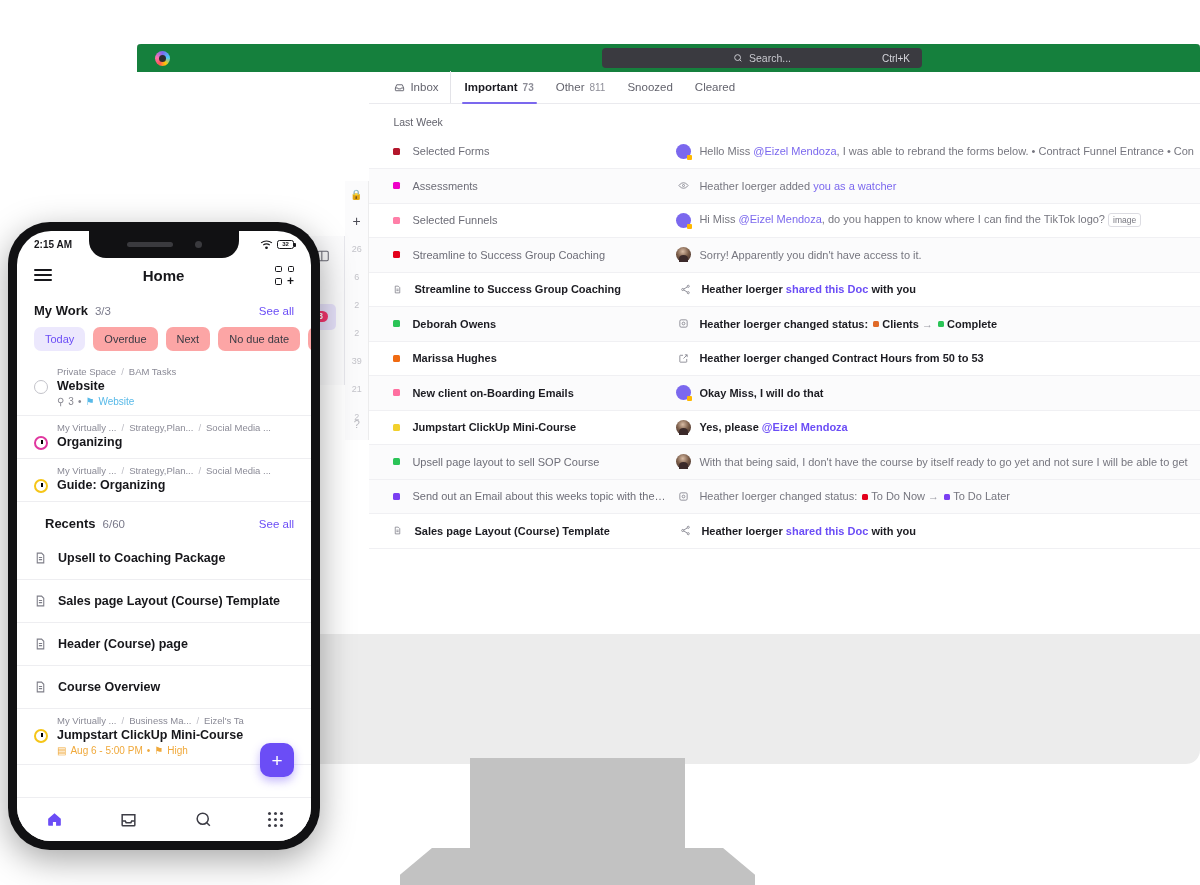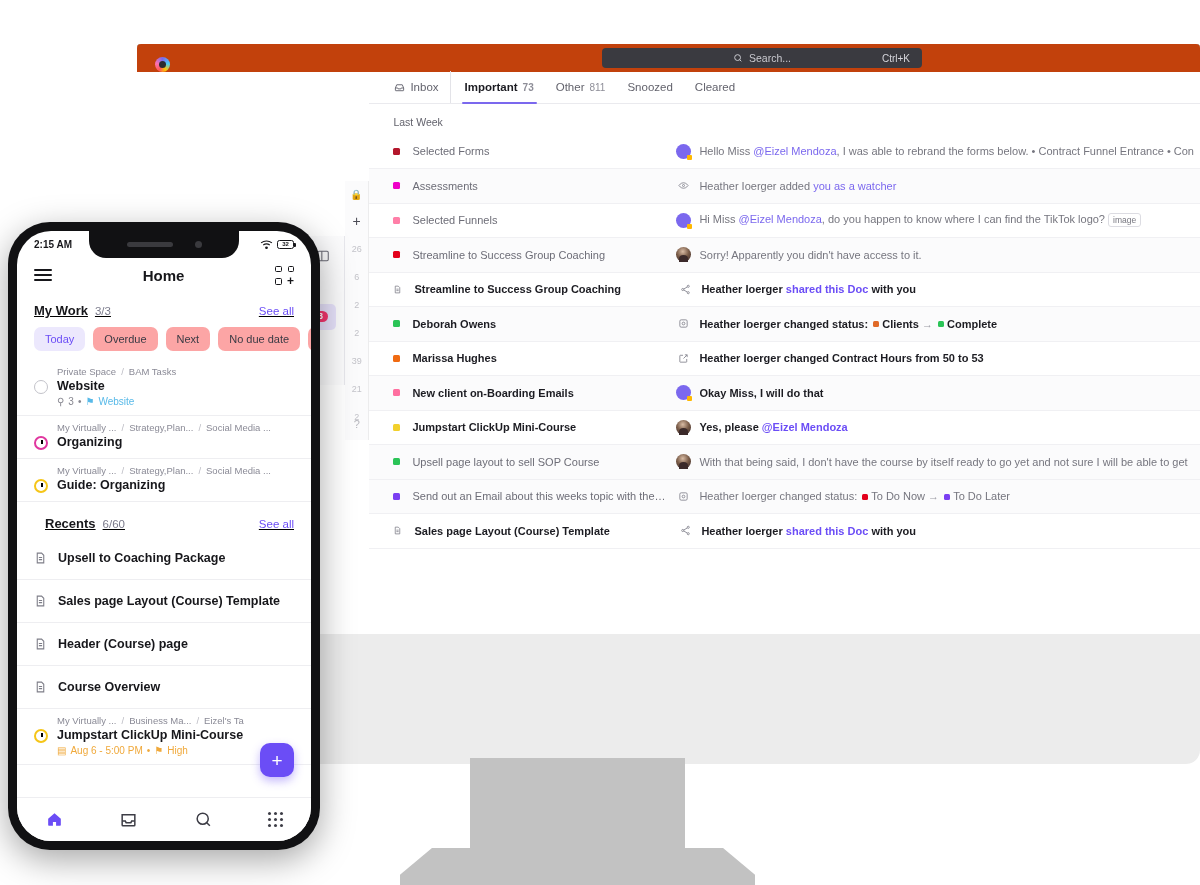--- a/index.html
+++ b/index.html
@@ -41,22 +41,22 @@
     width: 355px; height: 37px;
     background: #c2c2c2;
     border-radius: 10px 10px 0 0;
     clip-path: polygon(9% 0%, 91% 0%, 100% 72%, 100% 100%, 0% 100%, 0% 72%);
   }
 
   
   .app { position:absolute; left:0; top:0; width:1063px; height:590px; background:#fff; }
 
   .topbar {
-    height: 28px; background:#c2410c; position:relative;
-    display:flex; align-items:flex-end;
+    height: 28px; background:#15803d; position:relative;
+    display:flex; align-items:center;
   }
   .cu-logo {
     width: 15px; height: 15px; margin-left: 18px; border-radius: 50%;
     background: conic-gradient(from 210deg, #FF5757 0deg, #FD71AF 70deg, #7B68EE 150deg, #49CCF9 230deg, #FFC700 300deg, #FF5757 360deg);
     position: relative;
   }
   .cu-logo::after{content:"";position:absolute;left:4px;top:4px;width:7px;height:7px;border-radius:50%;background:#2b2b2f;}
   .searchbox {
     position:absolute; left:465px; top:4px; width:320px; height:20px;
     background:#3a3a40; border-radius:4px;
@@ -179,21 +179,21 @@
   .ph-head { height:36px; display:flex; align-items:center; justify-content:space-between; padding:0 17px;}
   .ph-title { font-size:15px; font-weight:700; color:#17171b;}
   .burger div{ width:18px;height:2px;background:#17171b;border-radius:2px;margin:3px 0;}
   .grid-plus{ position:relative; width:19px;height:19px;}
   .grid-plus i{ position:absolute; width:6.5px;height:6.5px;border:1.7px solid #17171b;border-radius:1.5px;}
   .grid-plus i:nth-child(1){left:0;top:0}
   .grid-plus i:nth-child(2){right:0;top:0}
   .grid-plus i:nth-child(3){left:0;bottom:0}
   .grid-plus b{ position:absolute; right:0; bottom:-2px; font-size:12px; font-weight:700; line-height:1; color:#17171b;}
 
-  .sec-head { display:flex; align-items:baseline; justify-content:space-between; padding:10px 17px 6px 17px;text-decoration:underline;}
+  .sec-head { display:flex; align-items:baseline; justify-content:space-between; padding:10px 17px 6px 17px;}
   .sec-head .l{ display:flex; align-items:baseline; gap:7px;}
   .sec-head .t{ font-size:13px; font-weight:700; color:#17171b;}
   .sec-head .c{ font-size:11.5px; color:#79798a;}
   .sec-head .see{ font-size:11.5px; color:#6b4df6;}
 
   .filters { display:flex; gap:8px; padding:3px 8px 9px 17px; overflow:hidden;align-items:center;}
   .fchip { background:#fca5a5; border-radius:7px; font-size:11px; color:#3a3a44;
            padding:6px 11px; white-space:nowrap; flex:none;}
   .fchip.on{ background:#ece8fd; color:#6b4df6;}
 

